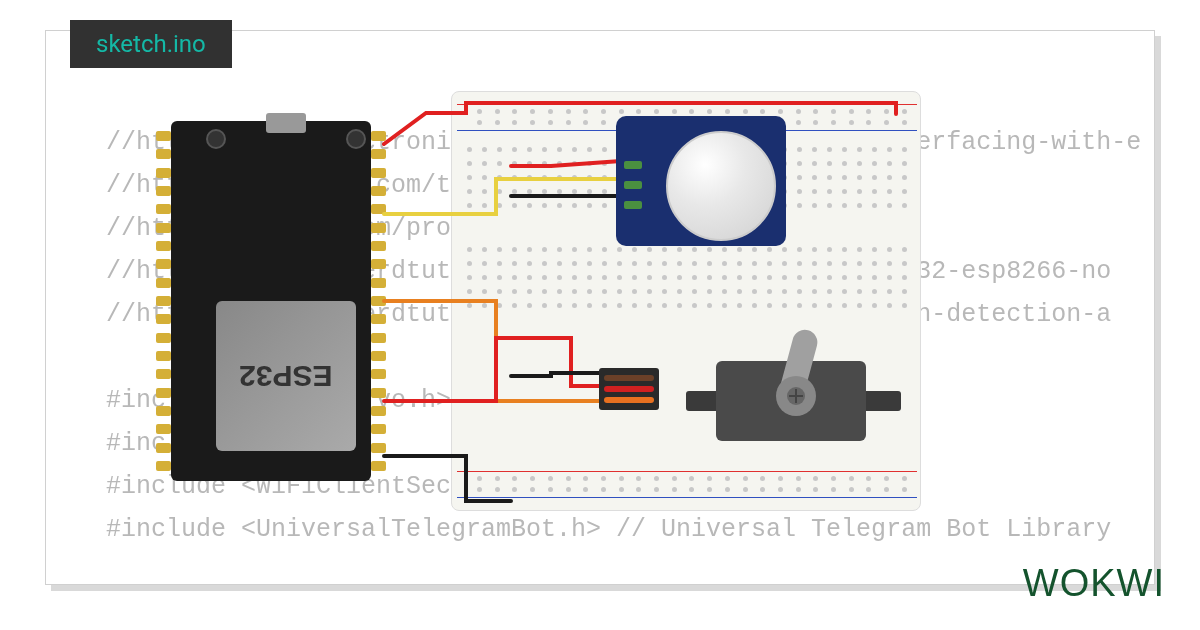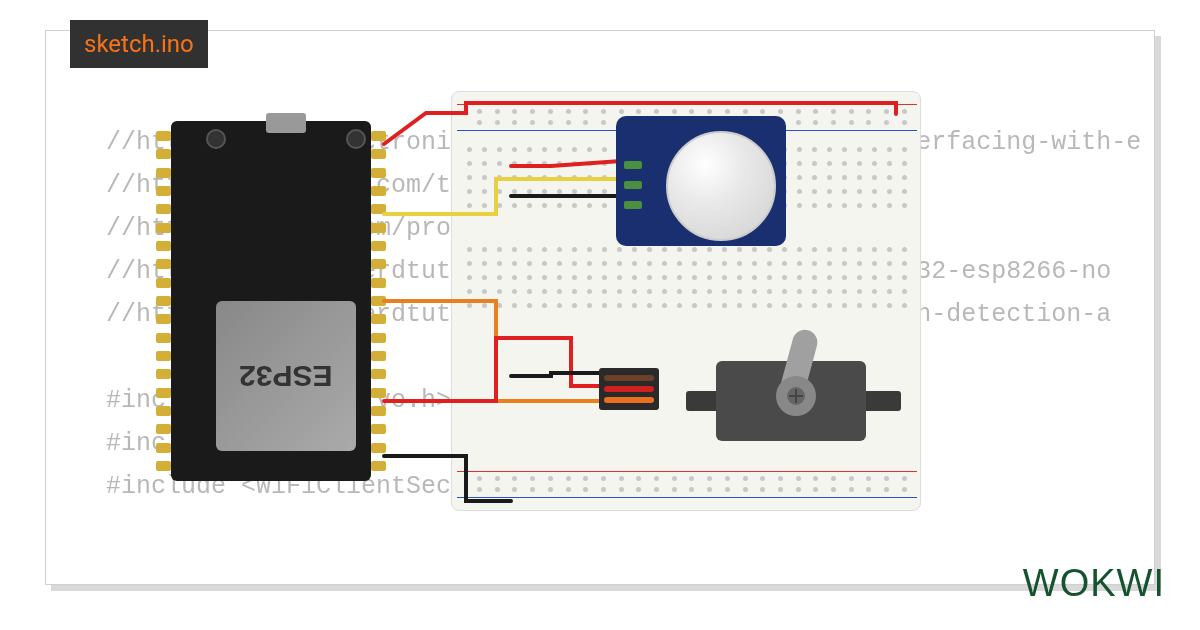--- a/index.html
+++ b/index.html
@@ -19,22 +19,22 @@
       height: 555px;
       background: #fff;
       border: 1px solid #d0d0d0;
       box-shadow: 6px 6px 0 rgba(0,0,0,0.15);
     }
     .filename-tab {
       position: absolute;
       left: 70px;
       top: 20px;
       background: #313131;
-      color: #f97316;
-      padding: 10px 14px;
+      color: #14b8a6;
+      padding: 10px 26px;
       font-size: 24px;
       font-weight: 400;
       z-index: 10;
       text-align: center;
     }
     .code-area {
       position: absolute;
       left: 60px;
       top: 90px;
       width: 1080px;
@@ -332,20 +332,21 @@
   <div class="code-area">
     <div class="code-line">//https://www.electronicwings.com/esp32/pir-sensor-interfacing-with-e</div>
     <div class="code-line">//https://esp32io.com/tutorials/esp32-servo-motor</div>
     <div class="code-line">//https://wokwi.com/projects/383783511635095553  0</div>
     <div class="code-line">//https://randomnerdtutorials.com/telegram-control-esp32-esp8266-no</div>
     <div class="code-line">//https://randomnerdtutorials.com/telegram-esp32-motion-detection-a</div>
     <div class="code-line"></div>
     <div class="code-line">#include &lt;ESP32Servo.h&gt;</div>
     <div class="code-line">#include &lt;WiFi.h&gt;</div>
     <div class="code-line">#include &lt;WiFiClientSecure.h&gt;</div>
+    <div class="code-line">#include &lt;UniversalTelegramBot.h&gt;    // Universal Telegram Bot Library</div>
   </div>
 
   <div class="diagram-area">
 
     <div class="esp32">
       <div class="esp32-pins-left">
         <div class="esp32-pin"></div>
           <div class="esp32-pin"></div>
           <div class="esp32-pin"></div>
           <div class="esp32-pin"></div>

